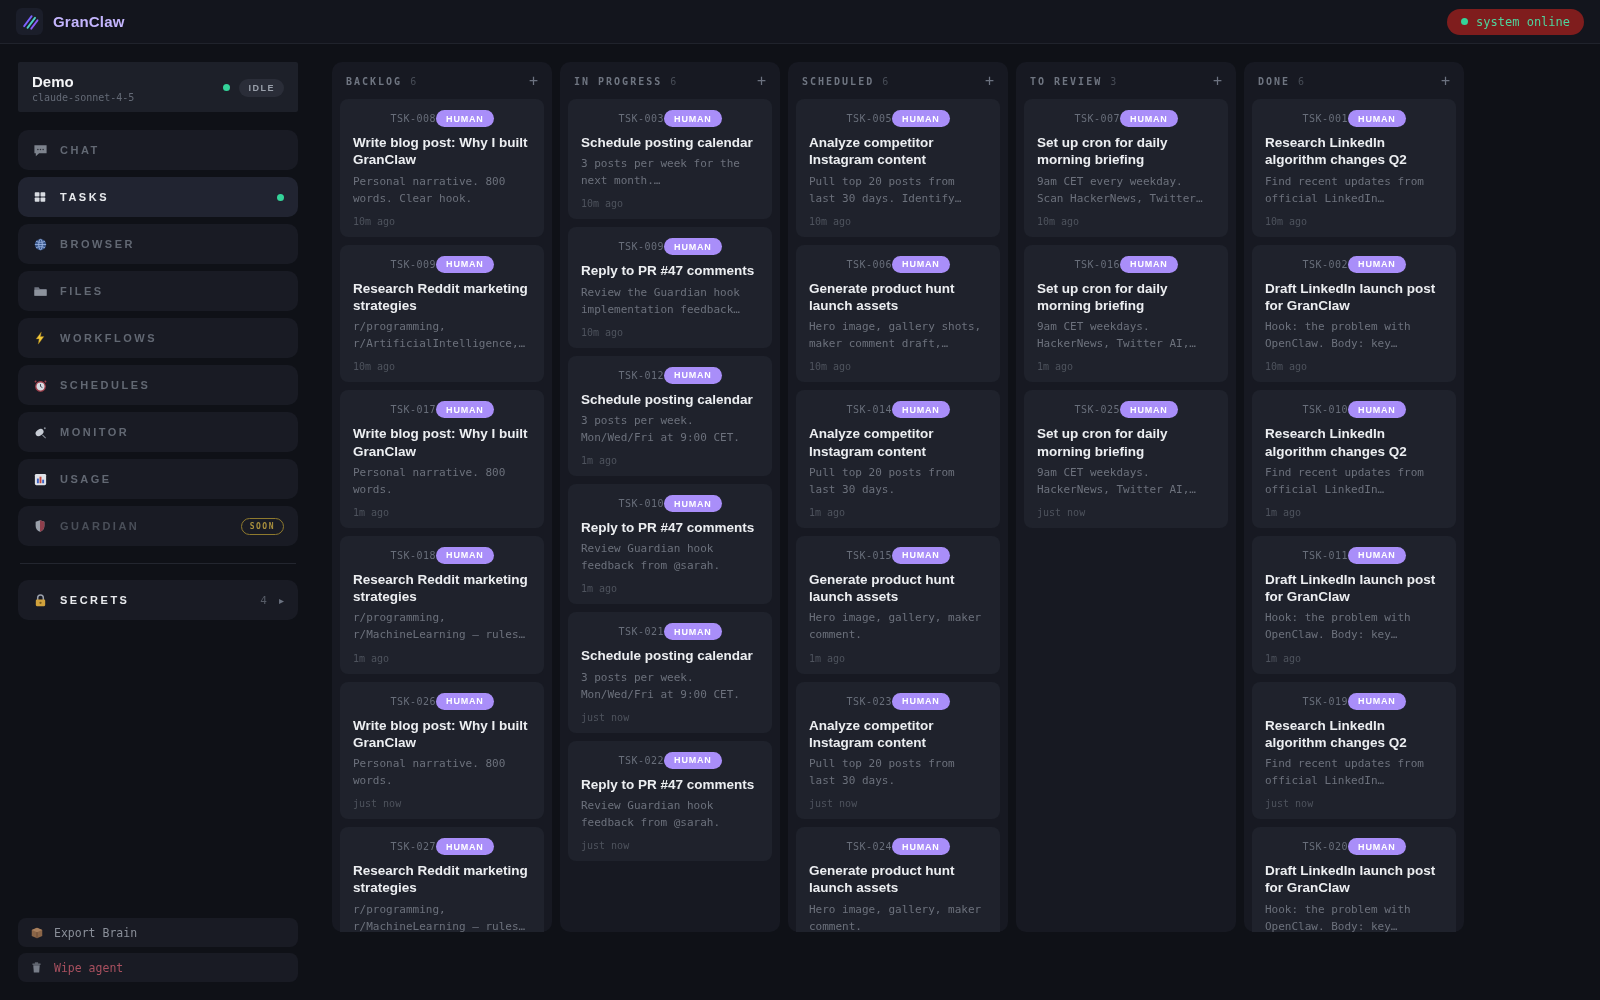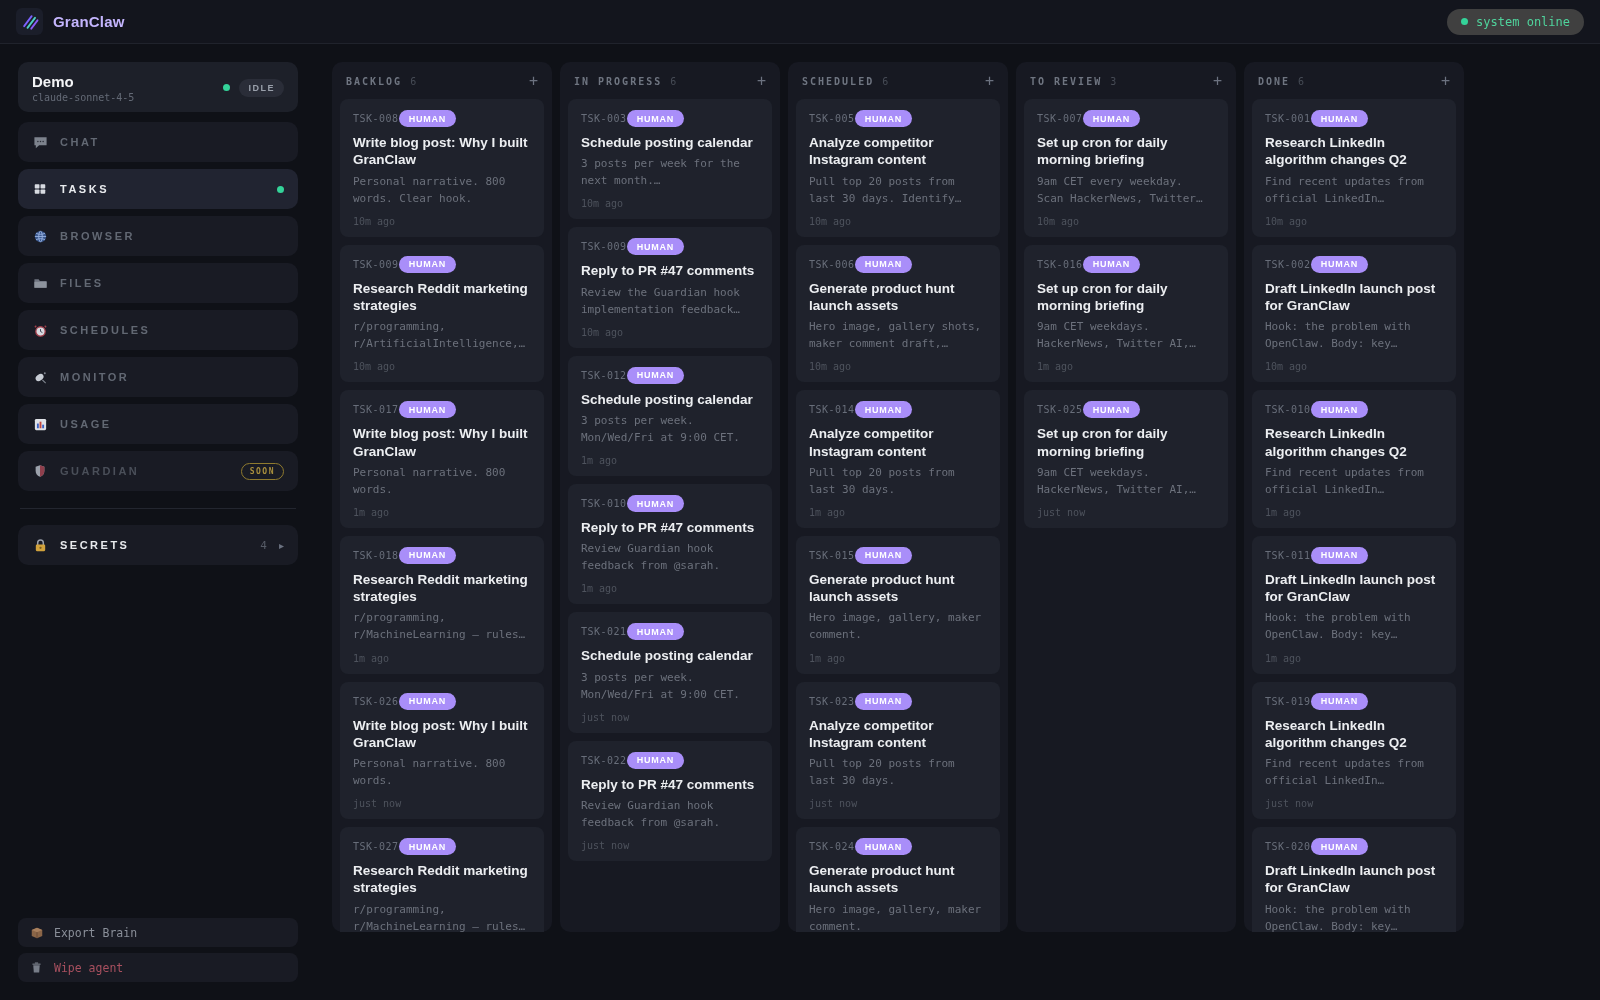--- a/index.html
+++ b/index.html
@@ -16,35 +16,35 @@
     display:flex; align-items:center; padding:0 16px;
   }
   .logo-box {
     width:27px; height:27px; border-radius:6px; background:#1b1e2a;
     display:flex; align-items:center; justify-content:center; margin-right:10px;
   }
   .app-title { font-size:15px; font-weight:700; color:#c4b5fd; letter-spacing:.2px; }
   .topbar-spacer { flex:1; }
   .status-pill {
     display:flex; align-items:center; gap:8px;
-    background:#404040; color:#4fd39c;
+    background:#7f1d1d; color:#4fd39c;
     font-family:"DejaVu Sans Mono", monospace; font-size:12px;
     padding:6px 14px; border-radius:999px;
   }
   .status-dot { width:7px; height:7px; border-radius:50%; background:#34d399; }
 
   
   .layout { display:flex; height:956px; padding:18px; }
   .sidebar { width:280px; display:flex; flex-direction:column; }
   .board { margin-left:34px; display:flex; gap:8px; }
 
   
   .agent-card {
-    background:#1d2029; border-radius:10px; padding:9px 14px 8px;
-    display:flex; align-items:center; margin-bottom:10px; height:50px;
+    background:#1d2029; border-radius:2px; padding:9px 14px 8px;
+    display:flex; align-items:center; margin-bottom:18px; height:50px;
   }
   .agent-info { flex:1; }
   .agent-name { font-size:15px; font-weight:700; color:#f3f4f6; }
   .agent-model { font-family:"DejaVu Sans Mono", monospace; font-size:10px; color:#646a76; margin-top:2px; }
   .green-dot { width:7px; height:7px; border-radius:50%; background:#34d399; flex:none; }
   .idle-badge {
     background:#2a2d38; color:#9aa0ab; font-size:9px; font-weight:700;
     letter-spacing:1.5px; padding:4px 9px; border-radius:999px; margin-left:9px;
   }
   .side-item {
@@ -84,21 +84,21 @@
     font-family:"DejaVu Sans Mono", monospace; font-size:10px; font-weight:700;
     letter-spacing:2px; color:#6f7581;
   }
   .col-count { font-family:"DejaVu Sans Mono", monospace; font-size:10px; color:#464b55; margin-left:8px; flex:1; }
   .col-add {
     background:none; border:none; color:#6c7280; font-size:15px; line-height:1;
     cursor:pointer; font-family:"DejaVu Sans Mono", monospace; padding:0;
   }
   .col-cards { padding:2px 8px 8px; overflow:hidden; display:flex; flex-direction:column; gap:8px; }
   .card { background:#1f222c; border-radius:8px; padding:11px 13px 10px; cursor:pointer; }
-  .card-top { display:flex; align-items:center; justify-content:flex-start; }
+  .card-top { display:flex; align-items:center; justify-content:center; }
   .card-id { font-family:"DejaVu Sans Mono", monospace; font-size:10px; letter-spacing:.5px; color:#686e7a; }
   .card-badge {
     background:#a98ef9; color:#ffffff; font-size:9px; font-weight:700; letter-spacing:.8px;
     padding:3.5px 10px; border-radius:999px;
   }
   .card-title { font-size:13.5px; font-weight:700; color:#eceef1; line-height:1.28; margin:7px 0 4px; }
   .card-desc {
     font-family:"DejaVu Sans Mono", monospace; font-size:11px; color:#6c717c; line-height:1.55;
     display:-webkit-box; -webkit-line-clamp:2; -webkit-box-orient:vertical; overflow:hidden;
   }
@@ -174,20 +174,28 @@
           <span class="icon">
             <svg width="15" height="15" viewBox="0 0 16 16">
               <path fill="#6f7480" d="M1.5 3.5h4.5l1.3 1.7h7.2v7.3H1.5z"></path>
               <path fill="#8d939d" d="M1.5 6.2h13v6.3H1.5z"></path>
             </svg>
           </span>
           <span class="side-label">FILES</span>
         </div>
         <div class="side-item">
           <span class="icon">
+            <svg width="14" height="14" viewBox="0 0 16 16">
+              <path fill="#f3c93c" stroke="#8a6d1a" stroke-width=".5" d="M9.5 1 3.5 9h3.4L6 15l6.5-8.6H8.6z"></path>
+            </svg>
+          </span>
+          <span class="side-label">WORKFLOWS</span>
+        </div>
+        <div class="side-item">
+          <span class="icon">
             <svg width="15" height="15" viewBox="0 0 16 16">
               <path stroke="#a33f4b" stroke-width="1.4" d="M3.5 3 2 4.6M12.5 3 14 4.6" fill="none"></path>
               <circle cx="8" cy="9" r="5" fill="#d8dbe1" stroke="#a33f4b" stroke-width="1.4"></circle>
               <path stroke="#374151" stroke-width="1" fill="none" d="M8 6.5V9l2 1.2"></path>
             </svg>
           </span>
           <span class="side-label">SCHEDULES</span>
         </div>
         <div class="side-item">
           <span class="icon">

